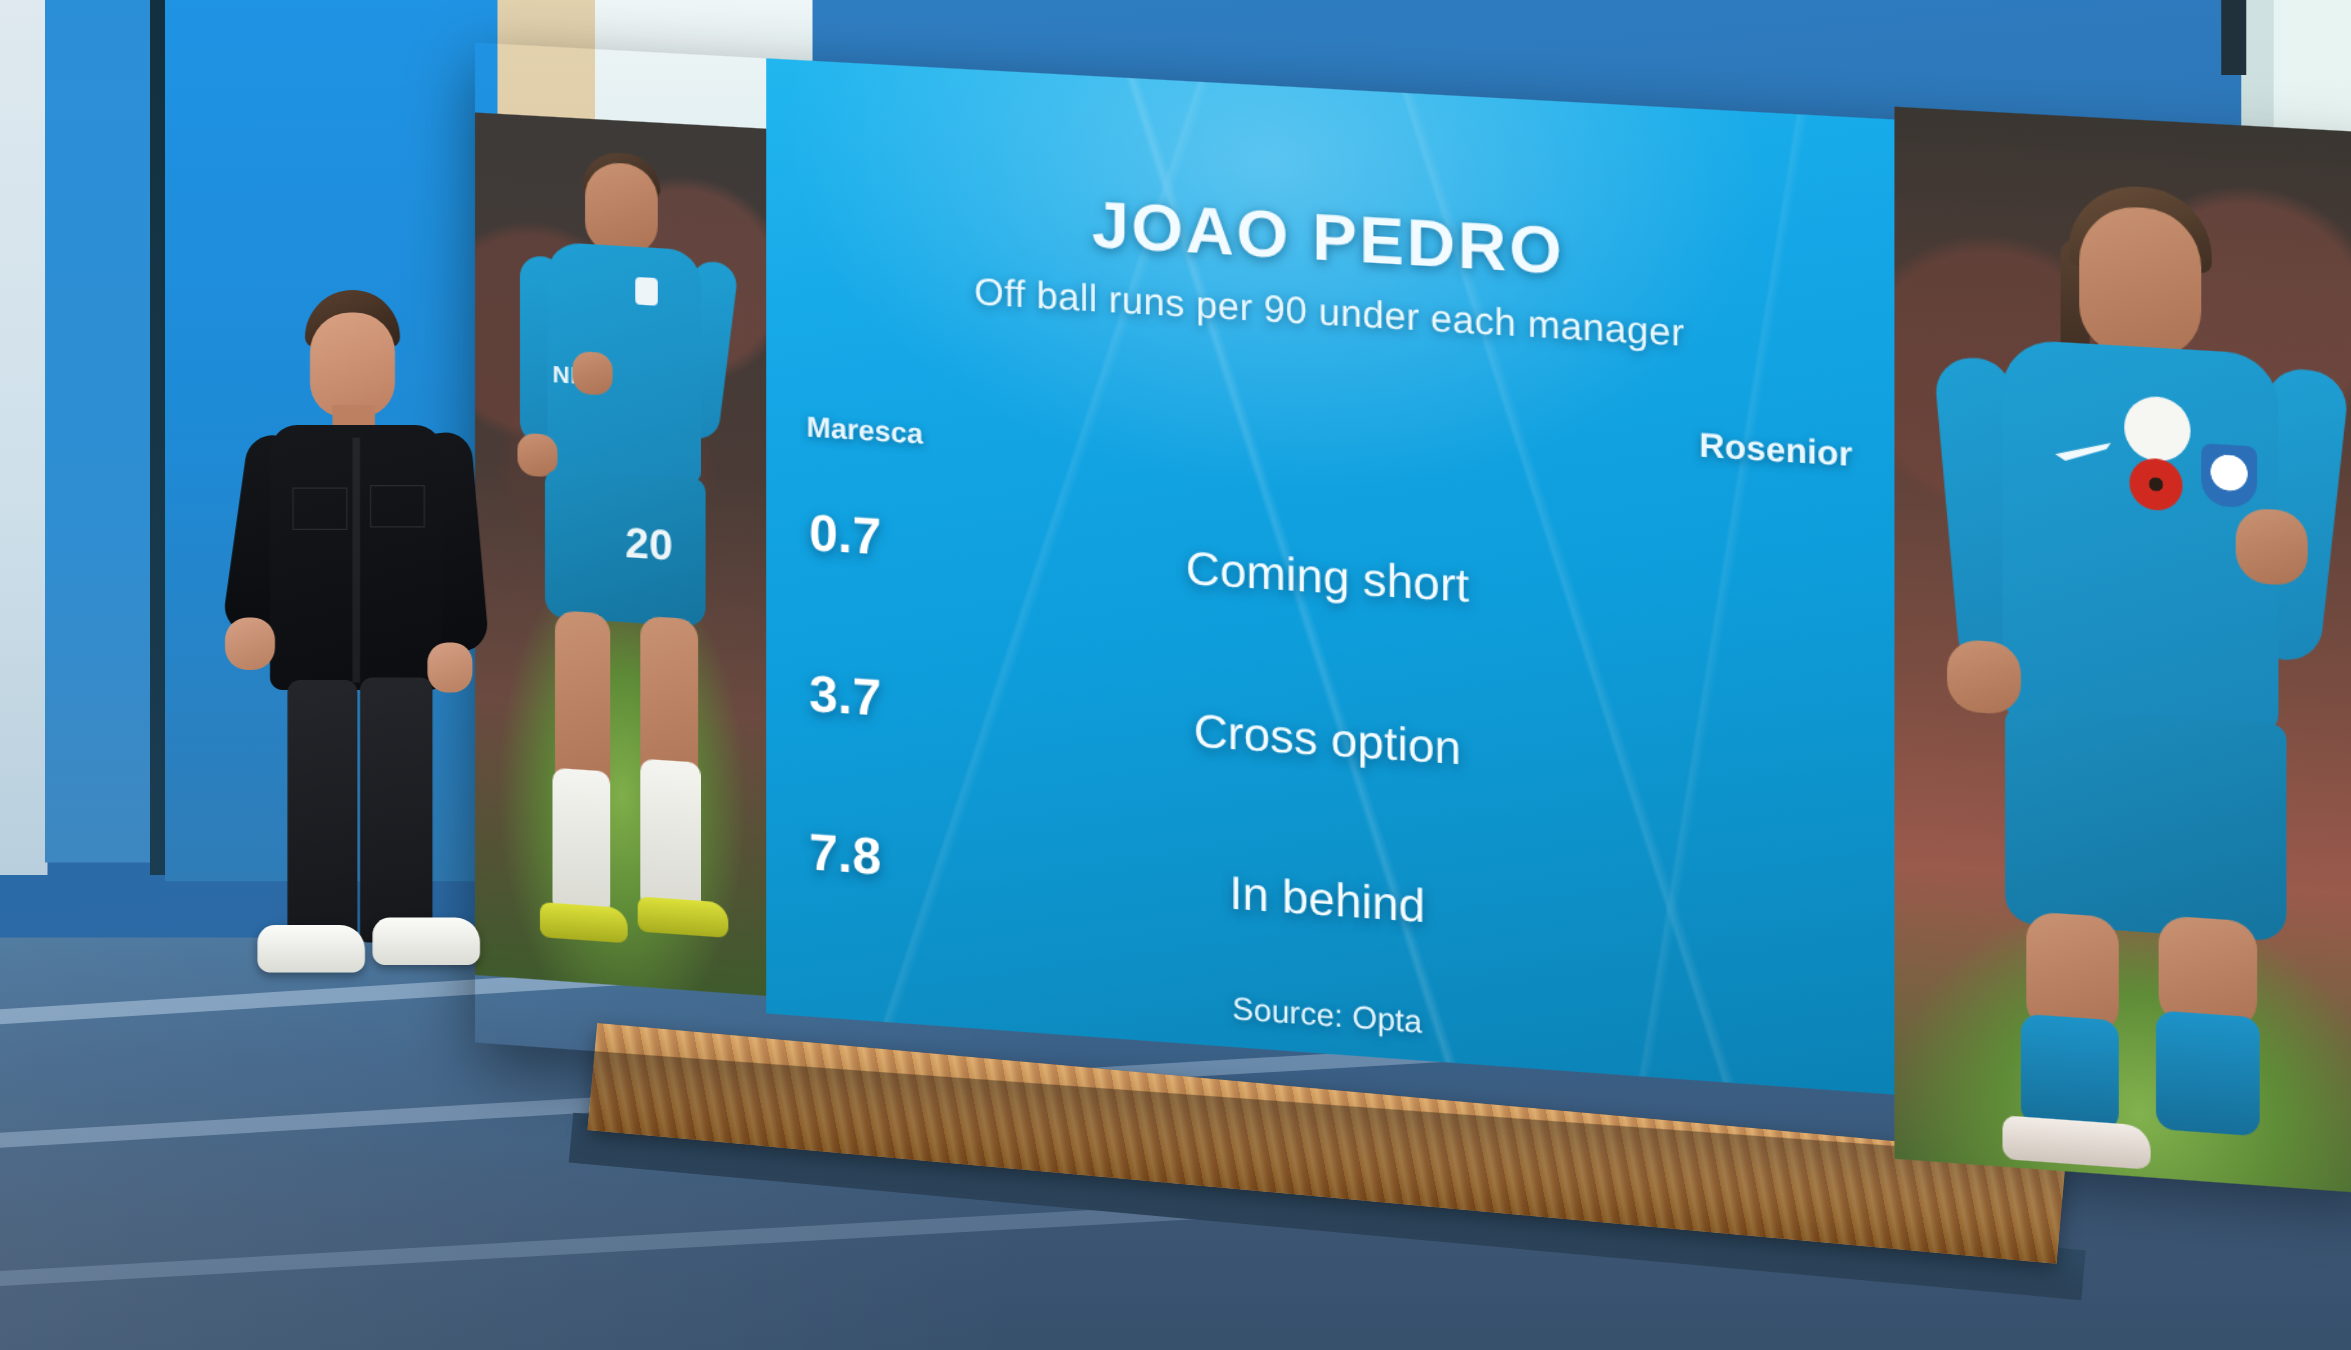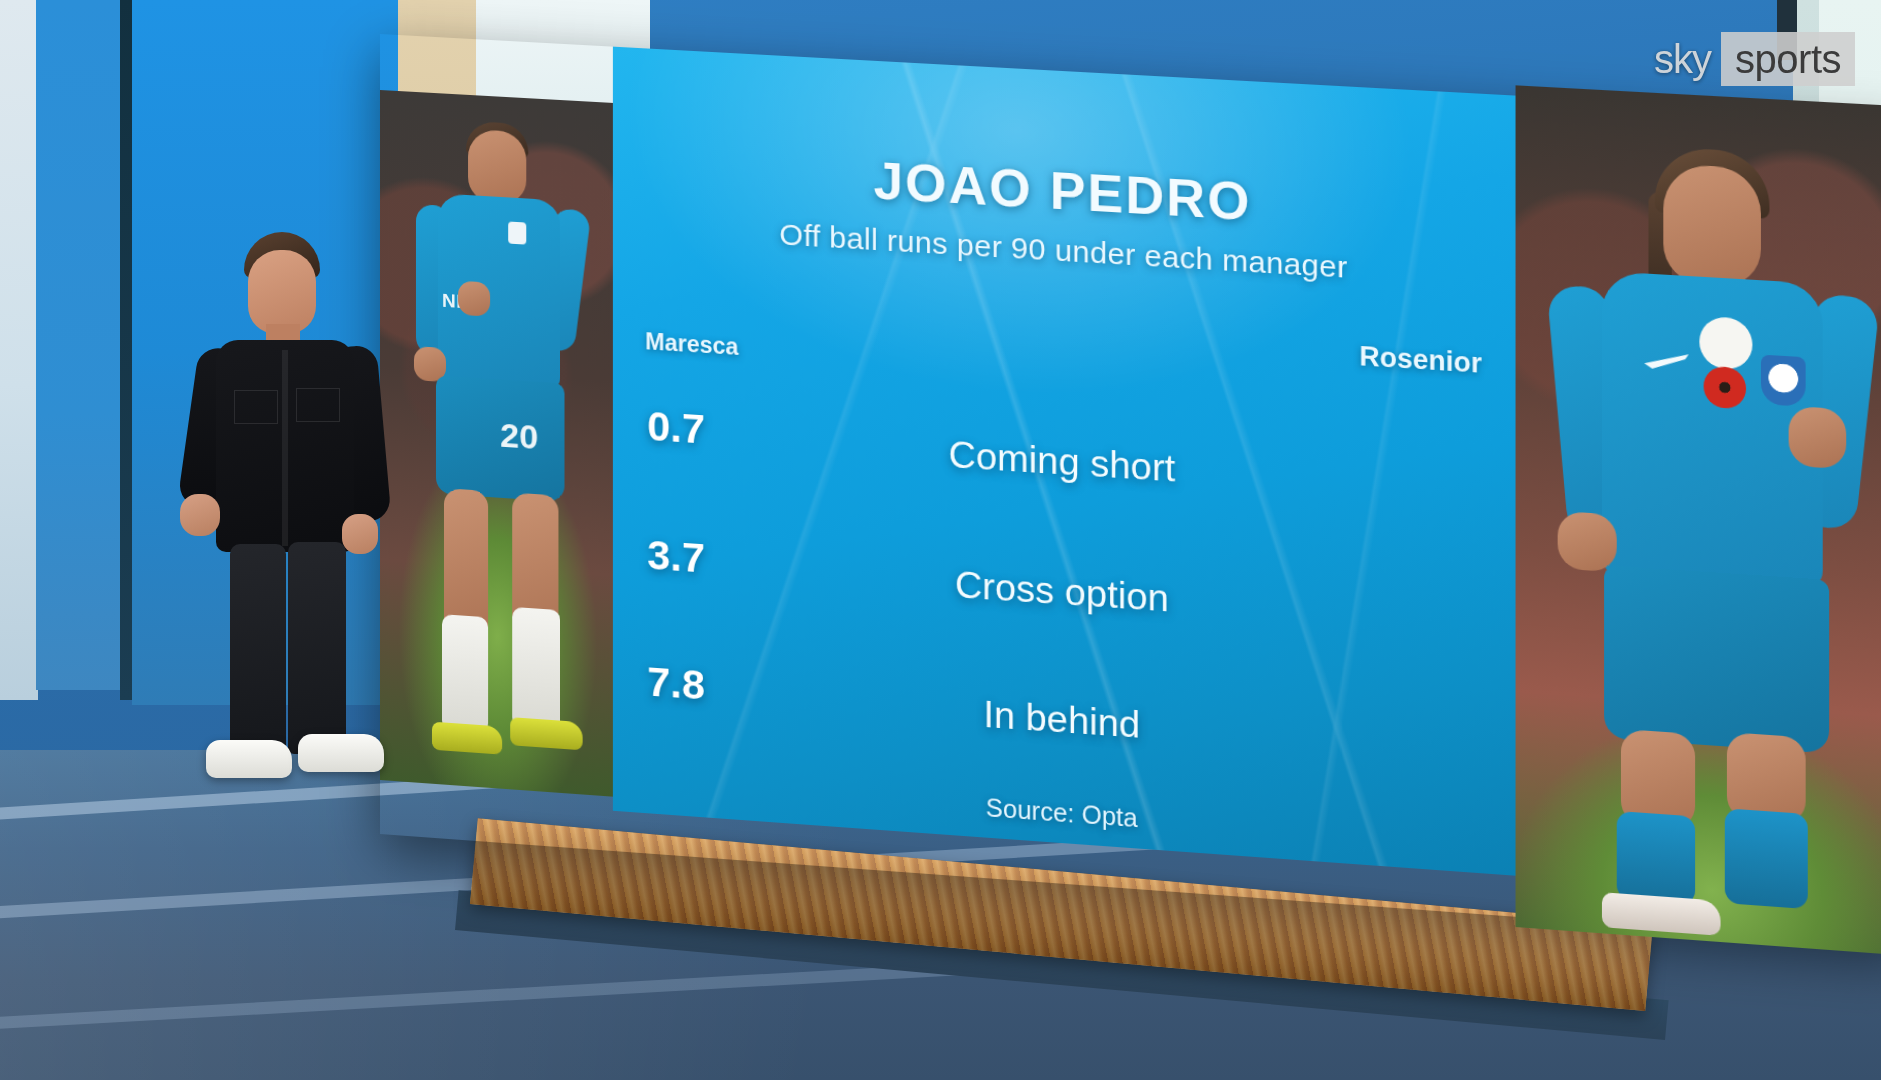--- a/index.html
+++ b/index.html
@@ -332,18 +332,14 @@
     <div class="pr pr-pkt1"></div>
     <div class="pr pr-pkt2"></div>
     <div class="pr pr-handL"></div>
     <div class="pr pr-handR"></div>
     <div class="pr pr-legL"></div>
     <div class="pr pr-legR"></div>
     <div class="pr pr-shoeL"></div>
     <div class="pr pr-shoeR"></div>
   </div>
 
-  <div class="logo">
-    <div class="logo-sky">sky</div>
-    <div class="logo-sports">sports</div>
-  </div>
 
 </div>
 
 </body></html>

